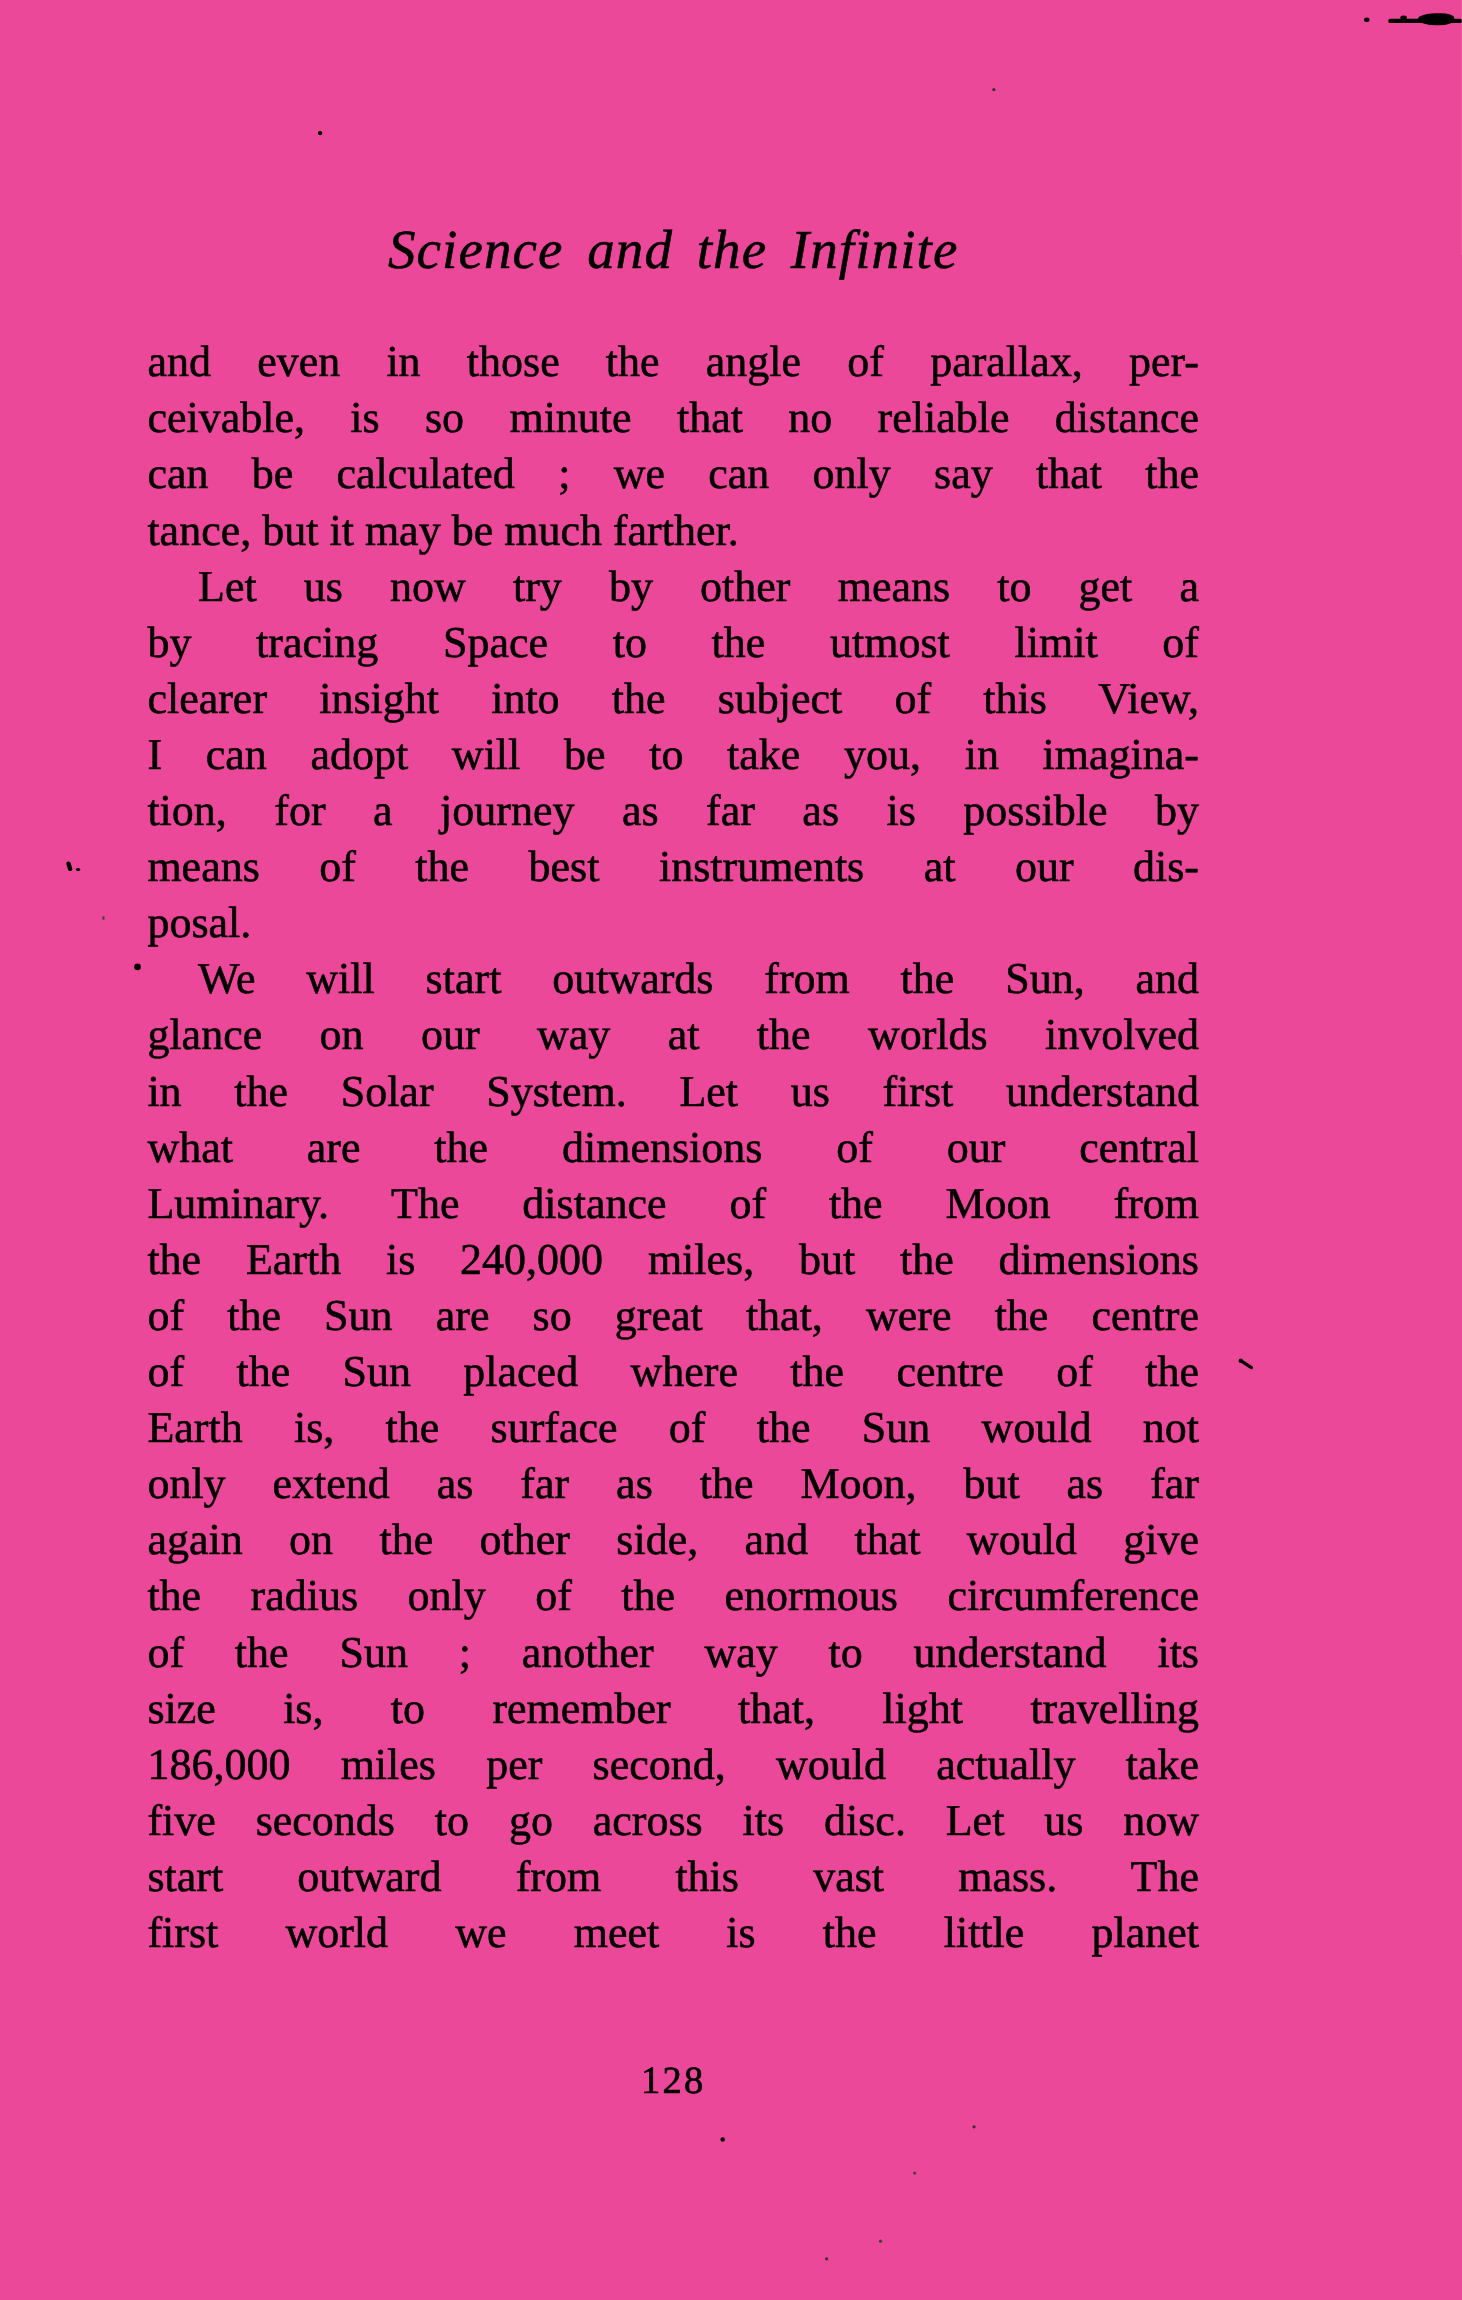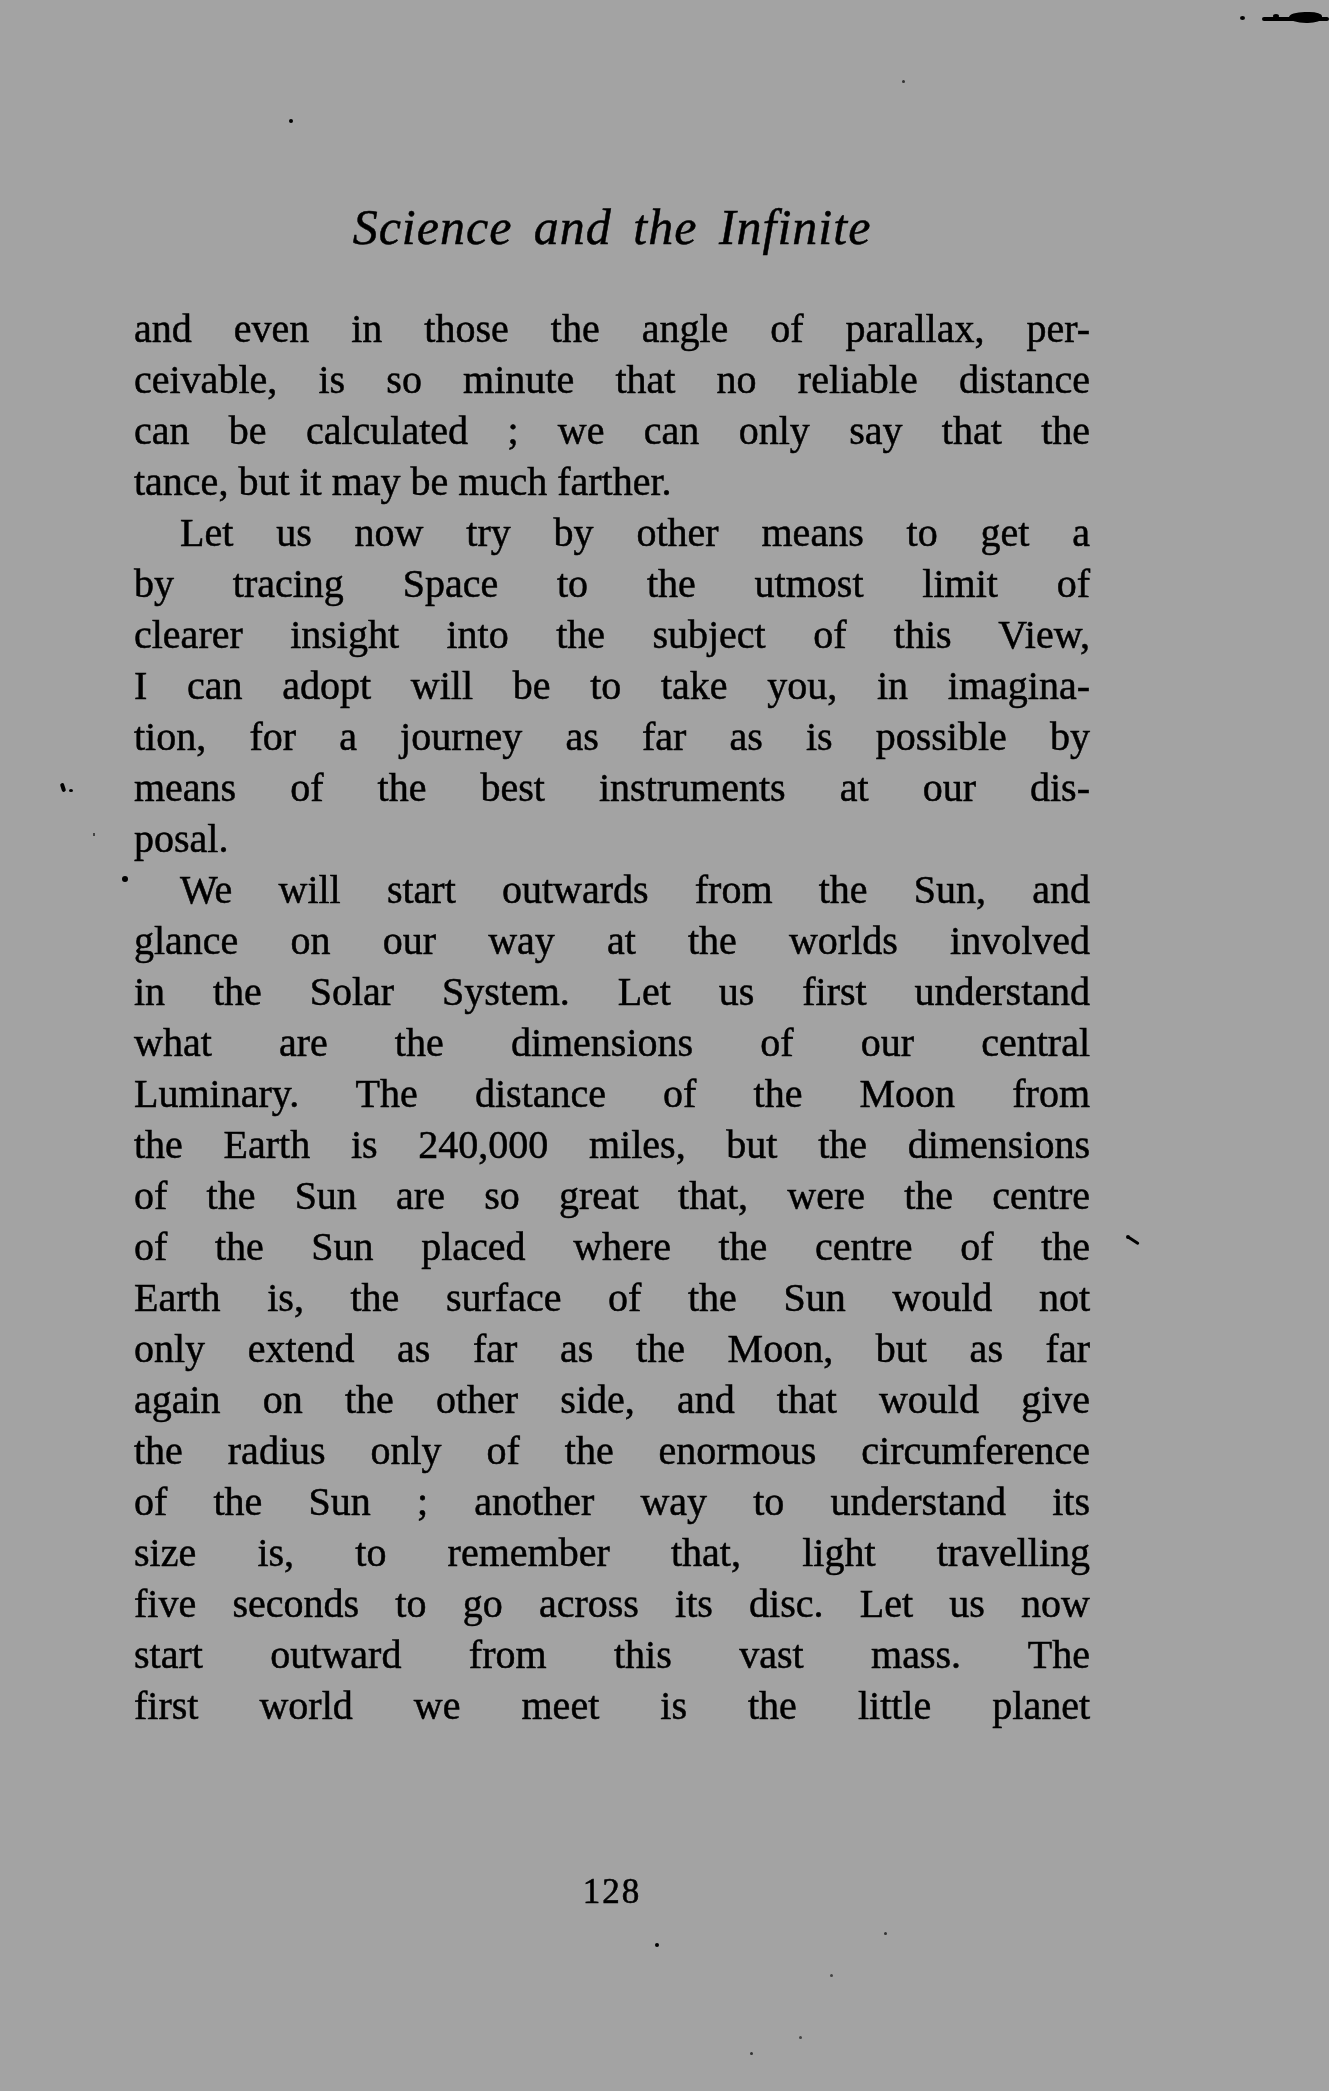--- a/index.html
+++ b/index.html
@@ -4,21 +4,21 @@
 <style>
   html, body { margin:0; padding:0; }
   body {
     width:1329px; height:2091px;
     background:#ffffff;
     position:relative;
     font-family:"Liberation Serif", serif;
     color:#000;
     overflow:hidden;
   }
-  .page { position:absolute; inset:0; overflow:hidden; background:#a3a3a3; }
+  .page { position:absolute; inset:0; overflow:hidden; background:#ec4899; }
 
   .running-head {
     position:absolute; top:196px; left:134px; width:956px;
     text-align:center;
     font-style:italic;
     font-size:50px; line-height:62px;
     word-spacing:8px;
     letter-spacing:1px;
     -webkit-text-stroke:0.5px #000;
   }
@@ -100,20 +100,21 @@
       <div class="ln">Luminary. The distance of the Moon from</div>
       <div class="ln">the Earth is 240,000 miles, but the dimensions</div>
       <div class="ln">of the Sun are so great that, were the centre</div>
       <div class="ln">of the Sun placed where the centre of the</div>
       <div class="ln">Earth is, the surface of the Sun would not</div>
       <div class="ln">only extend as far as the Moon, but as far</div>
       <div class="ln">again on the other side, and that would give</div>
       <div class="ln">the radius only of the enormous circumference</div>
       <div class="ln">of the Sun ; another way to understand its</div>
       <div class="ln">size is, to remember that, light travelling</div>
+      <div class="ln">186,000 miles per second, would actually take</div>
       <div class="ln">five seconds to go across its disc. Let us now</div>
       <div class="ln">start outward from this vast mass. The</div>
       <div class="ln">first world we meet is the little planet</div>
     </div>
 
   </div>
 
   <div class="page-number">128</div>
 
   <div class="artifact smudge-line"></div>

